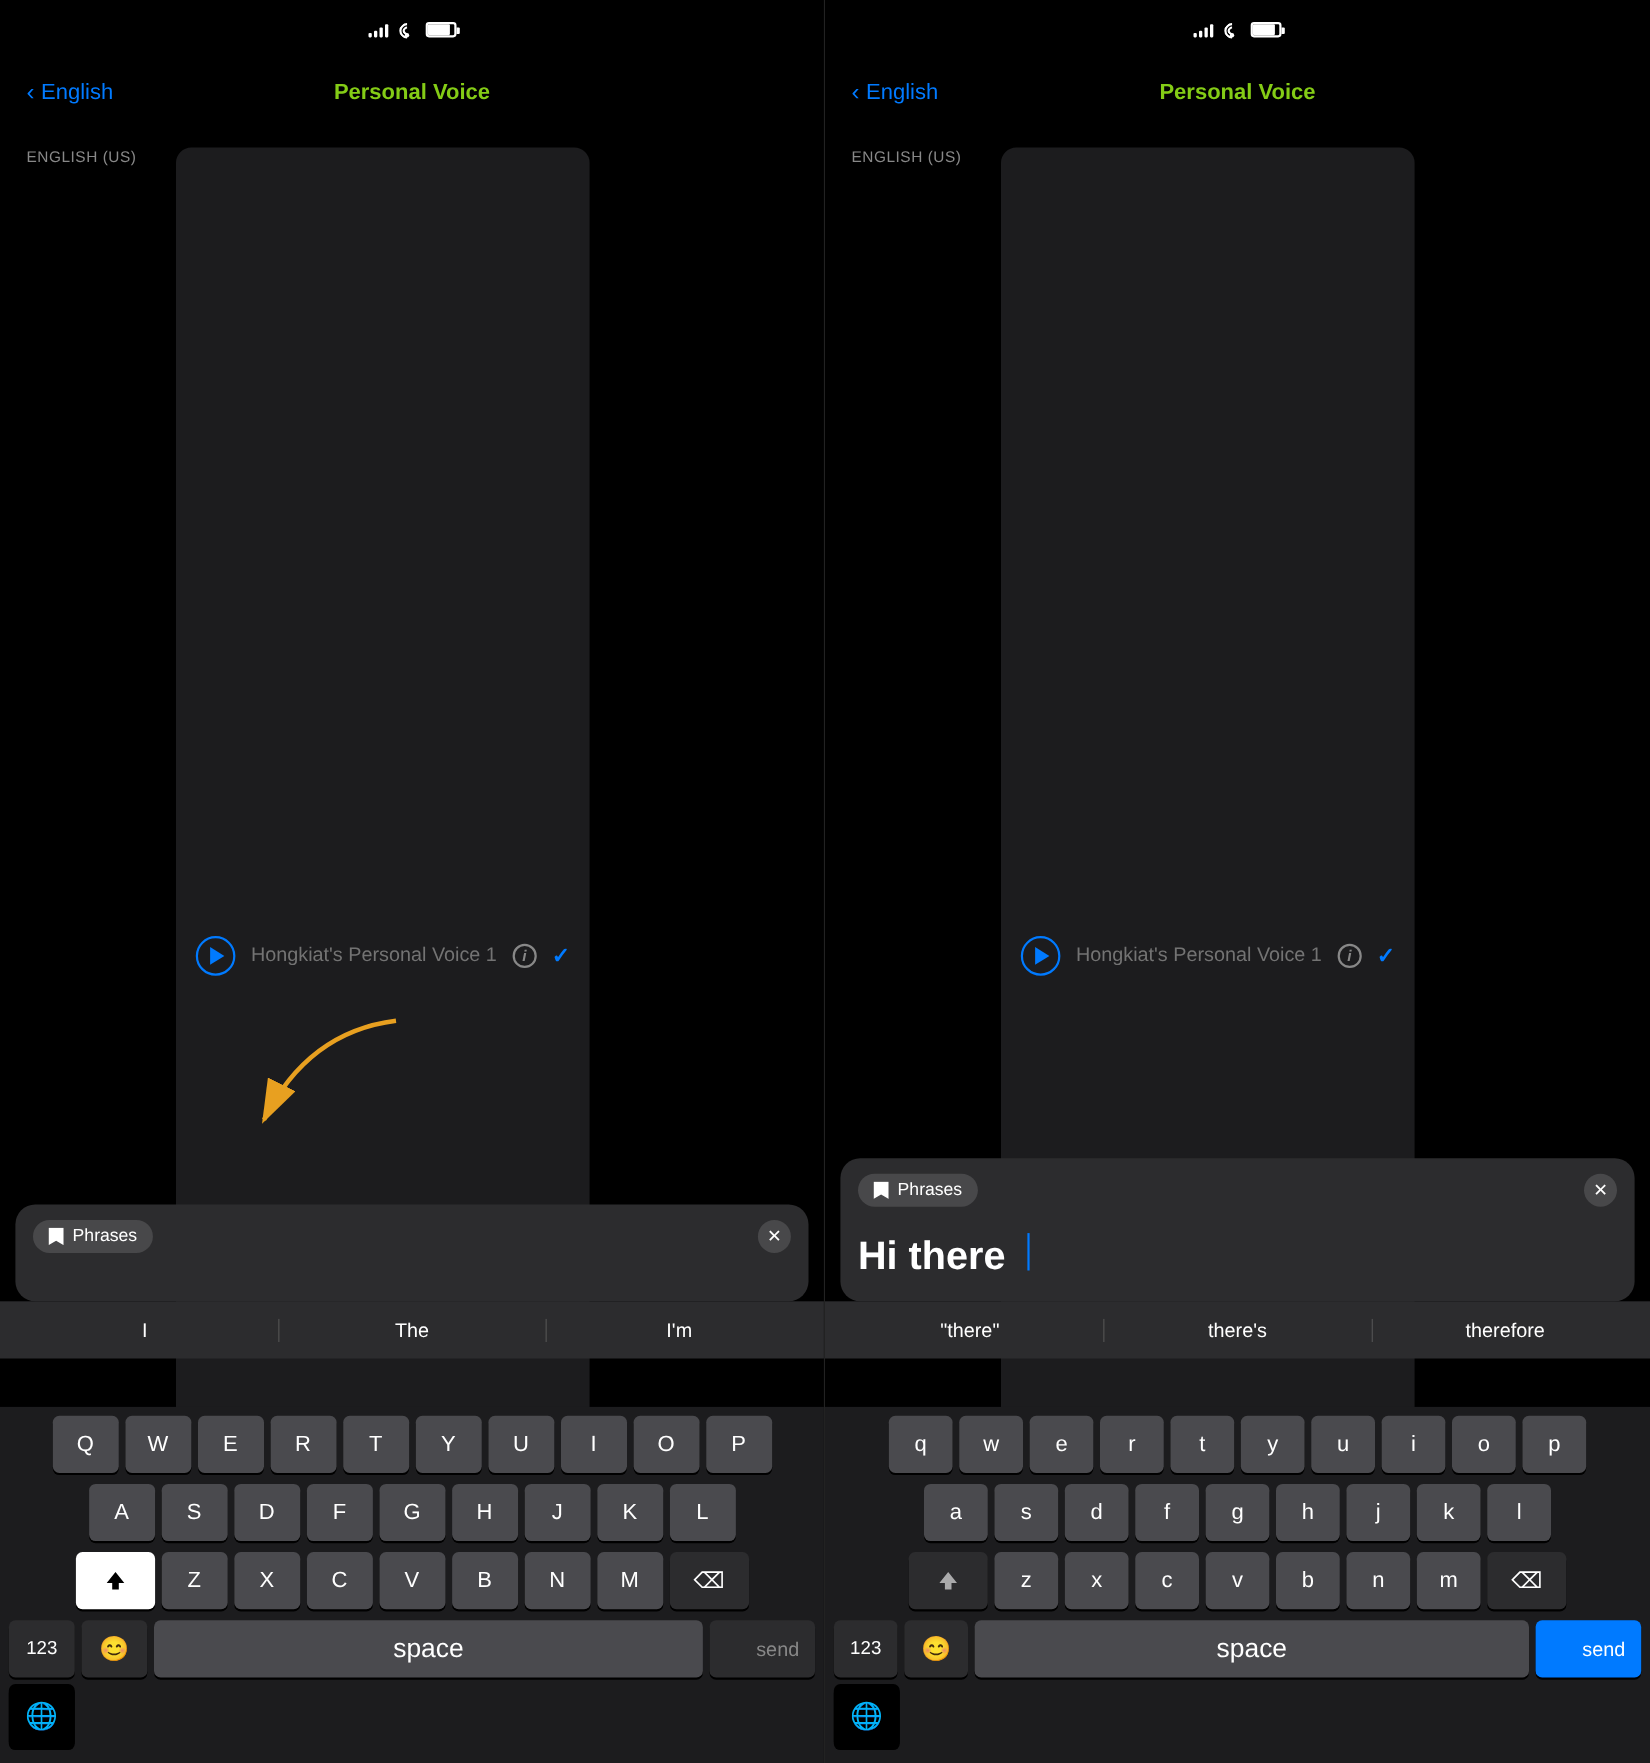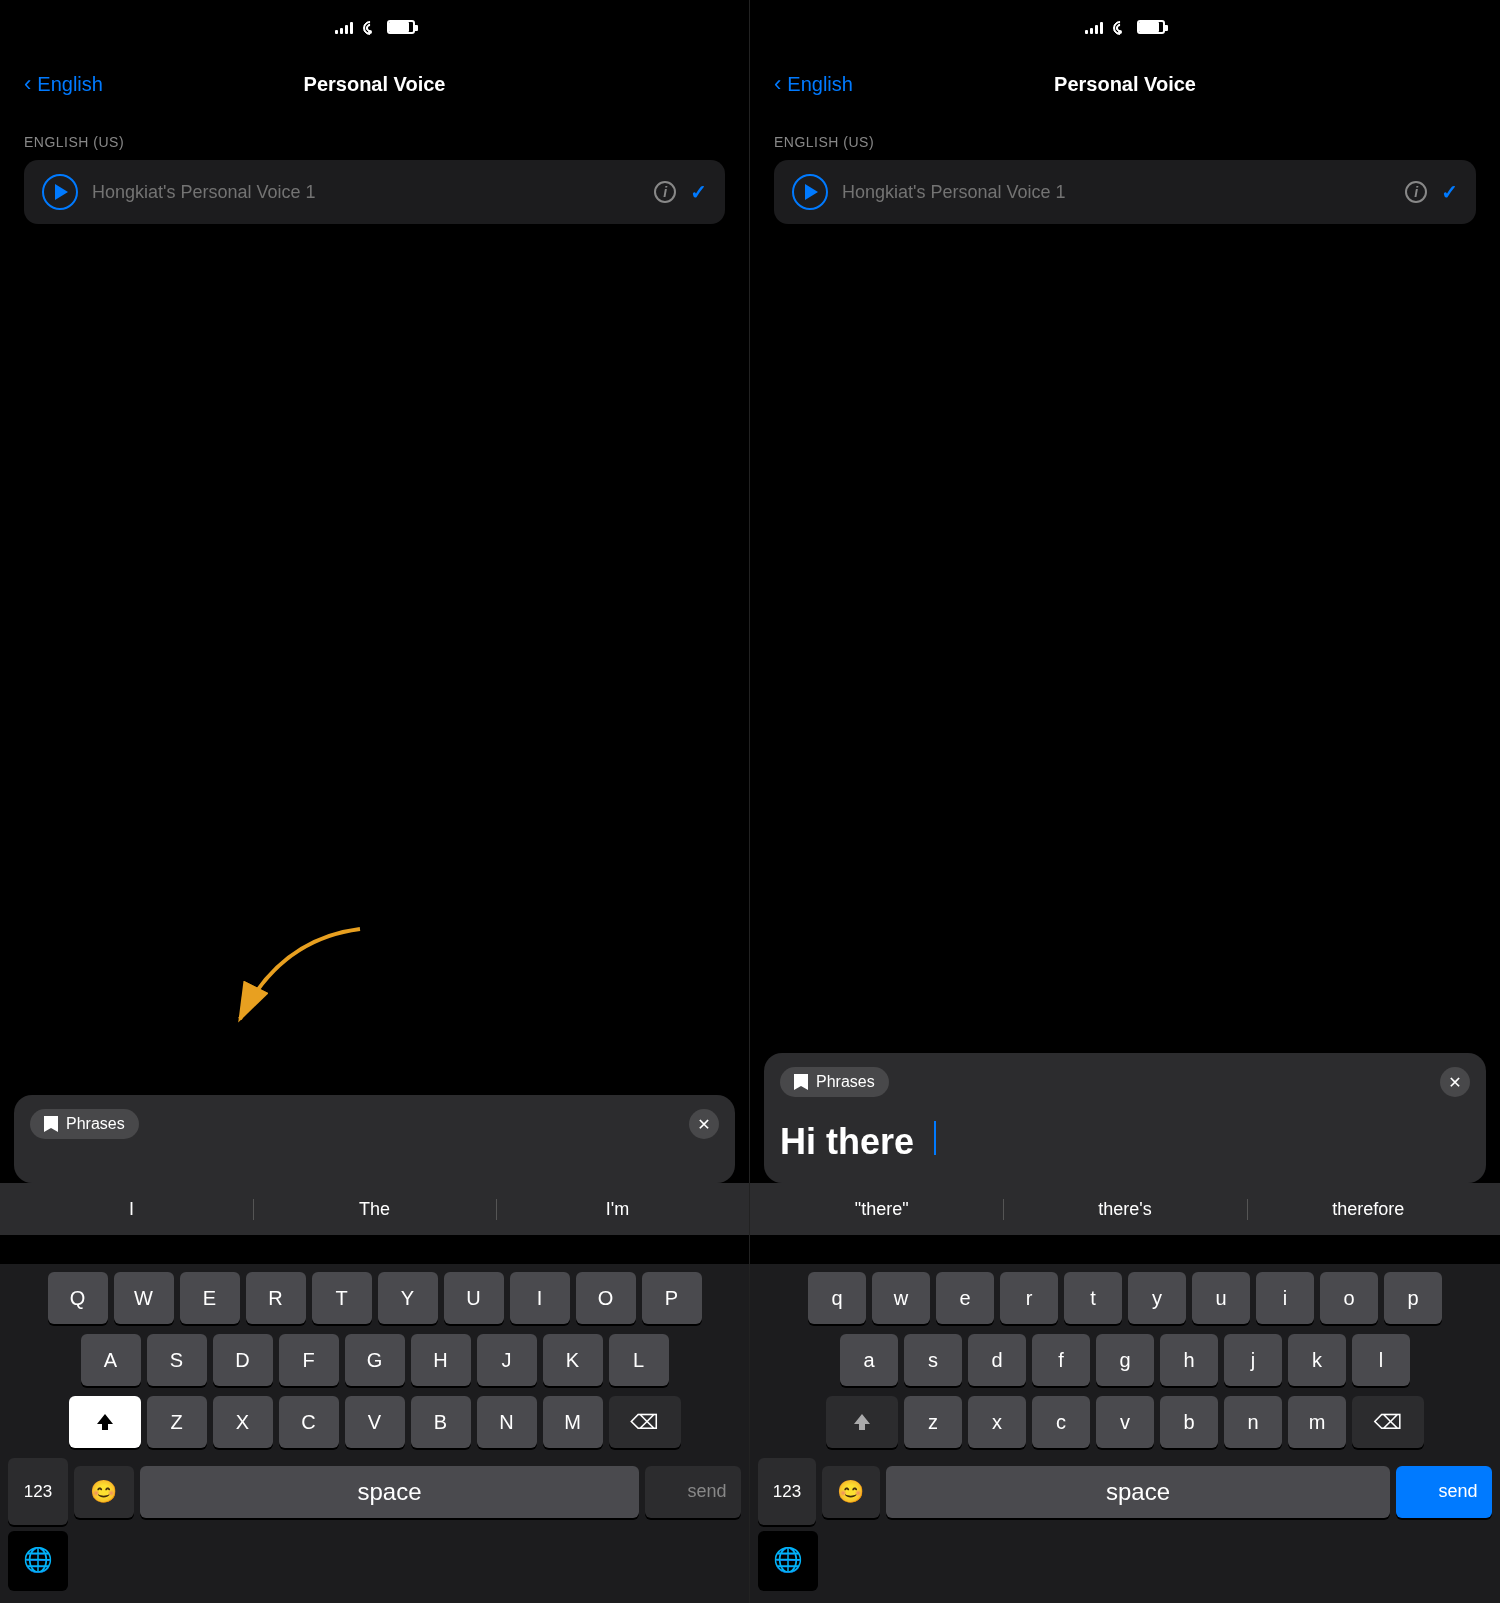--- a/index.html
+++ b/index.html
@@ -110,31 +110,32 @@
     }
     .nav-back .chevron {
       font-size: 22px;
       font-weight: 300;
       margin-right: 2px;
     }
     .nav-title {
       position: absolute;
       left: 50%;
       transform: translateX(-50%);
-      color: #ffffff;
+      color: #84cc16;
       font-size: 20px;
       font-weight: 600;
     }
 
     
     .content-area {
       flex: 1;
       padding: 20px 24px 0;
       display: flex;
-      flex-direction: column;
+      flex-direction: row;
+      gap: 36px;
     }
     .section-label {
       color: #888;
       font-size: 14px;
       font-weight: 500;
       letter-spacing: 0.5px;
       margin-bottom: 10px;
       text-transform: uppercase;
     }
     .voice-card {
@@ -313,21 +314,21 @@
       box-shadow: 0 2px 0 #000;
       user-select: none;
     }
     
     .key-std { width: 60px; height: 52px; }
     .key-func { width: 46px; height: 52px; background: #2c2c2e; }
     .key-shift-active { background: #fff; color: #000; }
     .key-space { background: #4a4a4e; height: 52px; flex: 1; font-size: 24px; }
     .key-send { background: #2c2c2e; height: 52px; width: 96px; font-size: 18px; color: #888; padding-left: 28px; }
     .key-send-active { background: #007AFF; color: #fff; }
-    .key-123 { width: 60px; height: 67px; background: #2c2c2e; font-size: 17px; }
+    .key-123 { width: 60px; height: 52px; background: #2c2c2e; font-size: 17px; }
     .key-emoji { width: 60px; height: 52px; background: #2c2c2e; font-size: 22px; }
     .key-globe { width: 60px; height: 58px; background: #000; font-size: 24px; display: flex; align-items: center; justify-content: center; color: #fff; }
     .bottom-row { display: flex; align-items: center; gap: 6px; padding: 0 4px; margin-bottom: 0; }
     .globe-row { display: flex; align-items: center; padding: 6px 4px 8px; }
 
     
     .arrow-annotation {
       position: absolute;
       pointer-events: none;
     }

